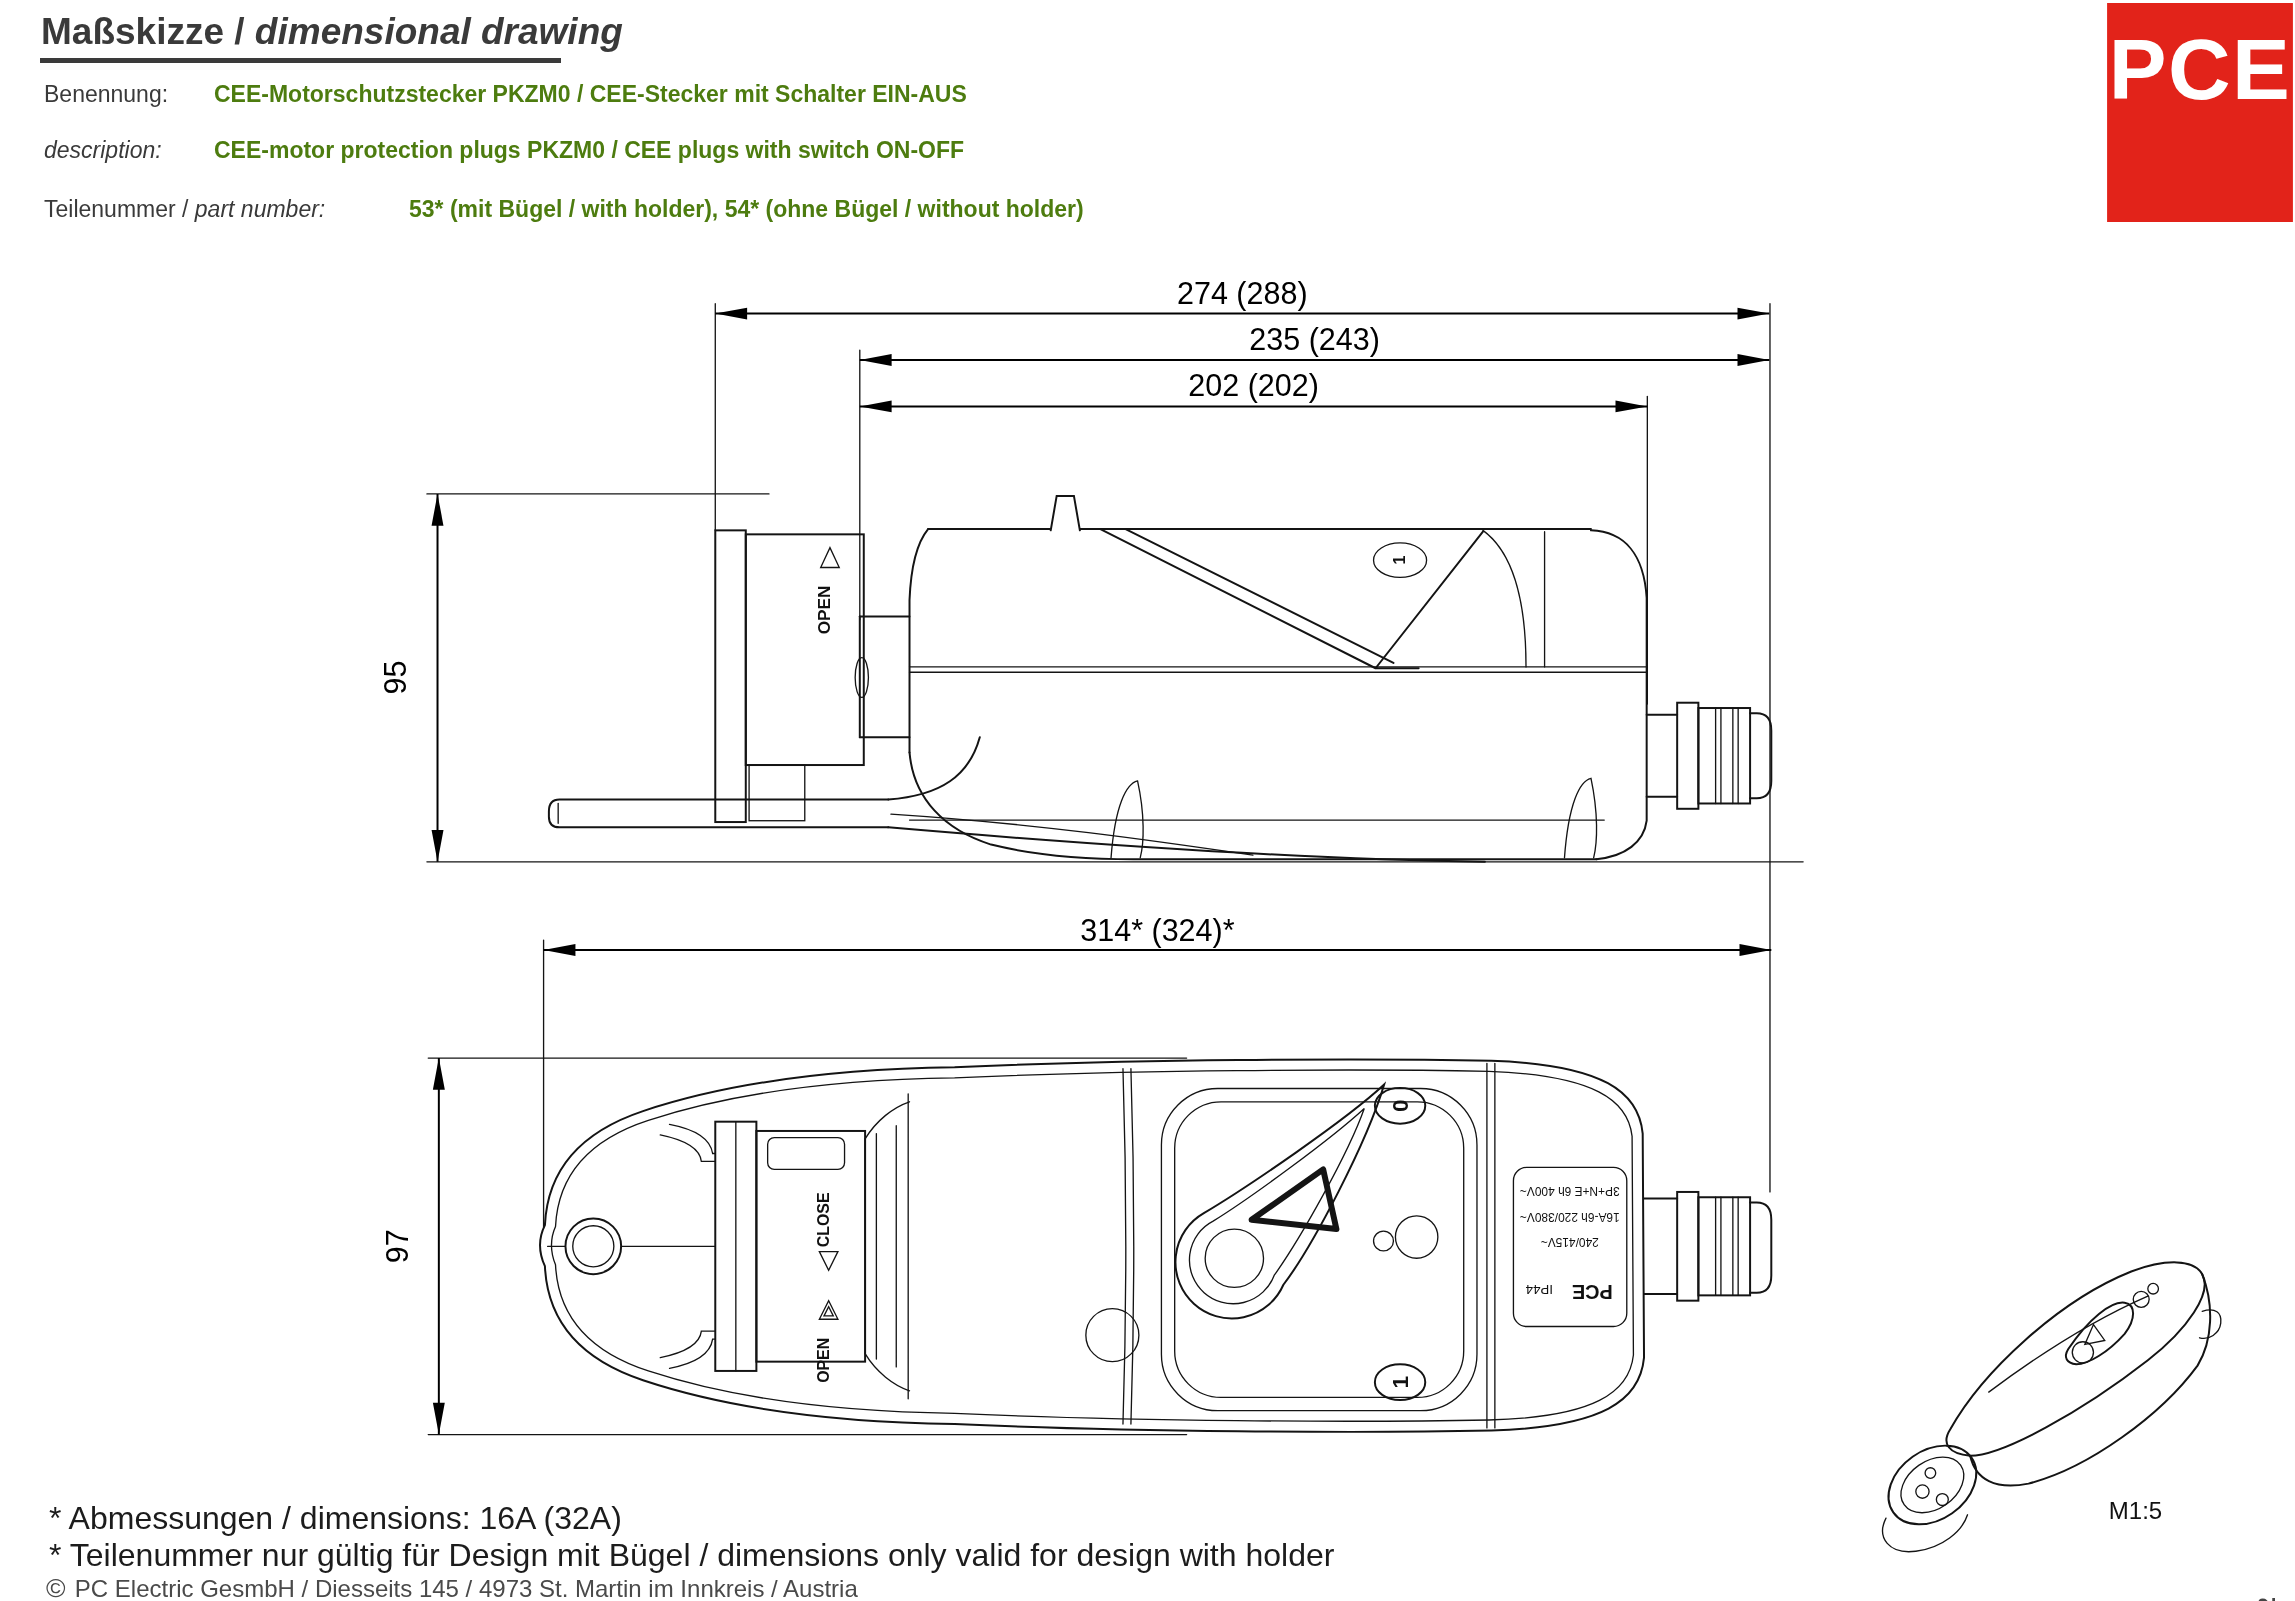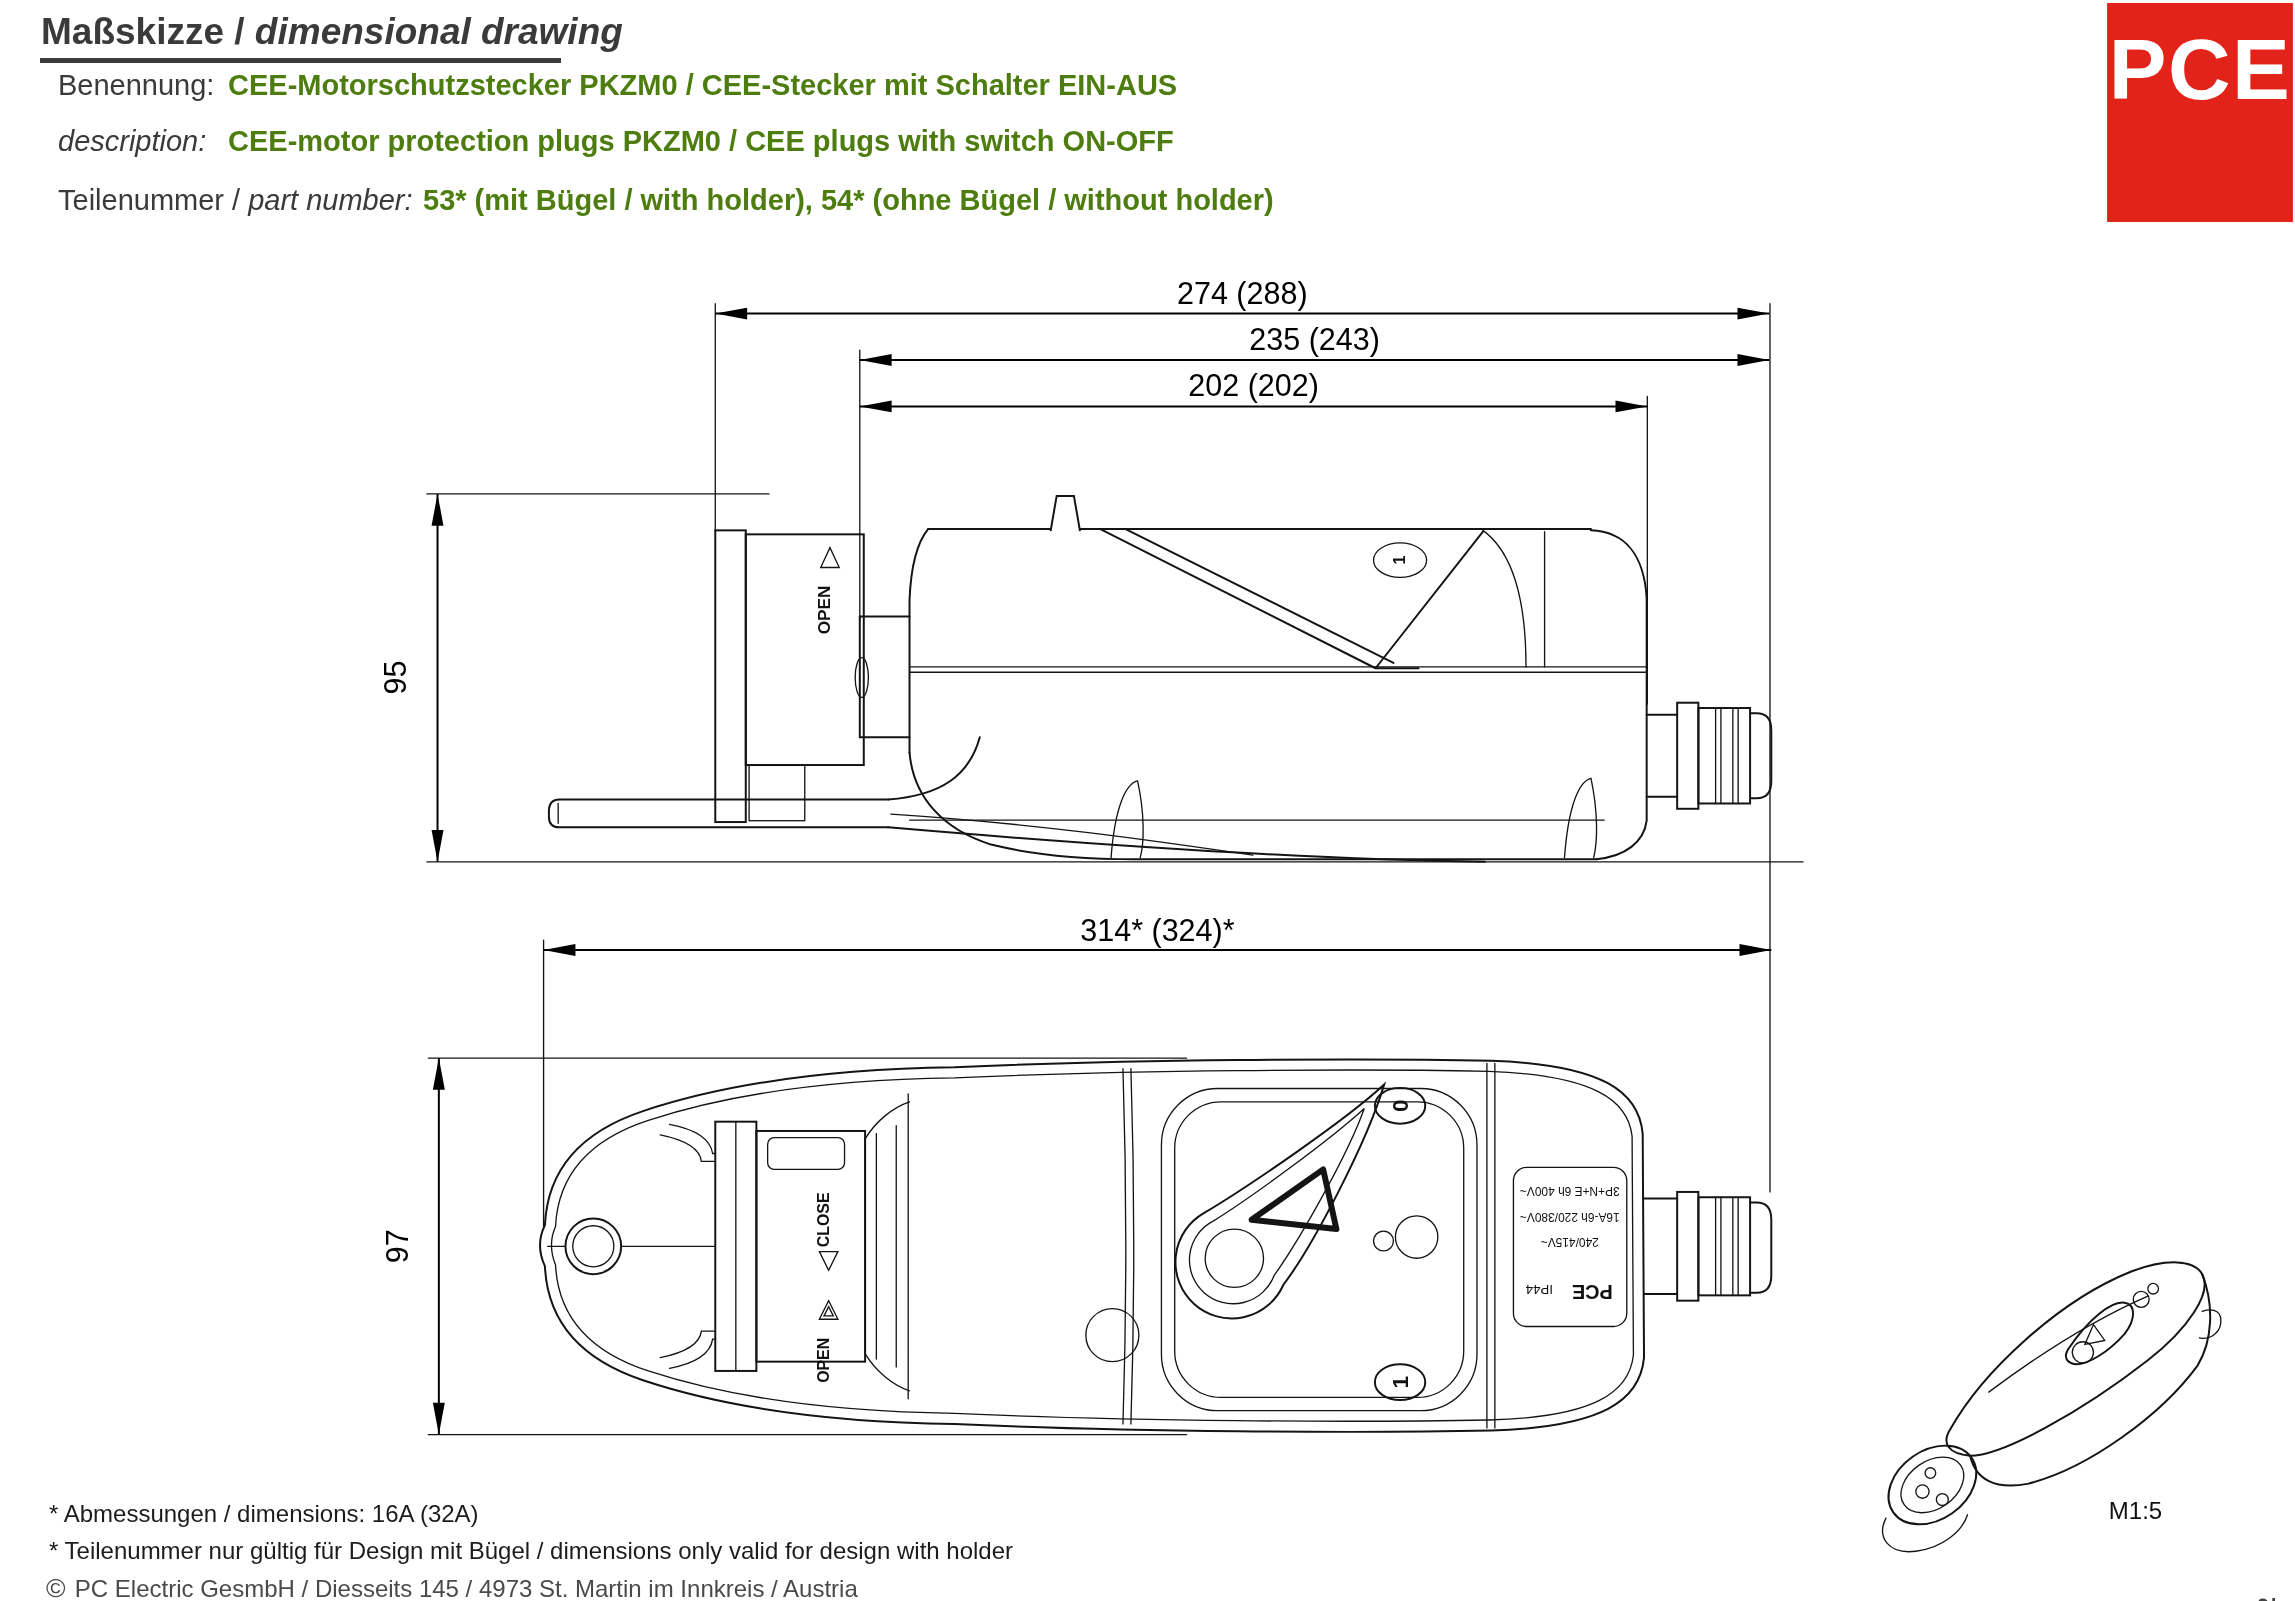--- a/index.html
+++ b/index.html
@@ -5,21 +5,21 @@
   * { margin:0; padding:0; box-sizing:border-box; }
   html,body { background:#e8e8e8; }
   .page {
     position:relative; width:2295px; height:1601px; background:#ffffff;
     font-family:"Liberation Sans", sans-serif; color:#222; overflow:hidden;
   }
   
   .title { position:absolute; left:41px; top:10.6px; font-size:37px; font-weight:bold; color:#3a3a3a; }
   .title .it { font-style:italic;text-align:center; }
   .title-underline { position:absolute; left:40px; top:58px; width:521px; height:4.6px; background:#3a3a3a; }
-  .hrow { position:absolute; left:58px; font-size:29px; color:#3a3a3a; white-space:nowrap; }
+  .hrow { position:absolute; left:44px; font-size:23px; color:#3a3a3a; white-space:nowrap;margin-top:12px; }
   .hrow .lbl-it { font-style:italic; }
   .hrow .val { position:absolute; left:170px; top:0; font-weight:bold; color:#4d7c0f; white-space:nowrap; }
   .hrow.r1 { top:69px; }
   .hrow.r2 { top:125px;text-align:center; }
   .hrow.r3 { top:184px;text-align:right; }
   .hrow.r3 .val { left:365px; }
   
   .logo { position:absolute; left:2107px; top:2.7px; width:186px; height:219px; text-align:center; }
   .logo-inner { width:100%; height:100%; display:block; }
   .logo-text { position:absolute; top:18.6px; left:0; width:100%; text-align:center;
@@ -27,21 +27,21 @@
   
   svg.drawing { position:absolute; left:0; top:0; }
   .ln  { stroke:#141414; stroke-width:3; fill:none; stroke-linecap:round; }
   .ln2 { stroke:#141414; stroke-width:2; fill:none; stroke-linecap:round; }
   .dim { stroke:#000; stroke-width:3; fill:none; }
   .arr { fill:#000; stroke:none; }
   .dimtxt { font-family:"Liberation Sans", sans-serif; font-size:46px; fill:#000; }
   .marktxt { font-family:"Liberation Sans", sans-serif; font-weight:bold; fill:#111; }
   .platetxt { font-family:"Liberation Sans", sans-serif; fill:#111; }
   
-  .fnote { position:absolute; left:49px; font-size:24px; color:#1c1c1c; white-space:nowrap; }
+  .fnote { position:absolute; left:49px; font-size:32px; color:#1c1c1c; white-space:nowrap; }
   .f1 { top:1500px; } .f2 { top:1537px; }
   .copyright { position:absolute; left:46px; top:1573px; font-size:24px; color:#4a4a4a; white-space:nowrap; }
   .copyright .csym { font-size:26.5px; margin-right:9.3px; }
   
   .sidebar { position:absolute; right:13.3px; bottom:4px; transform-origin:right bottom;
     transform:rotate(-90deg); white-space:nowrap; font-size:24.5px; color:#555; }
   .sidebar .b { font-weight:bold; color:#444; }
   .sidebar .gap { display:inline-block; width:57px; }
   .m15 { position:absolute; left:2069px; top:1497px; width:133px; text-align:center; font-size:24px; color:#111; }
 </style>

